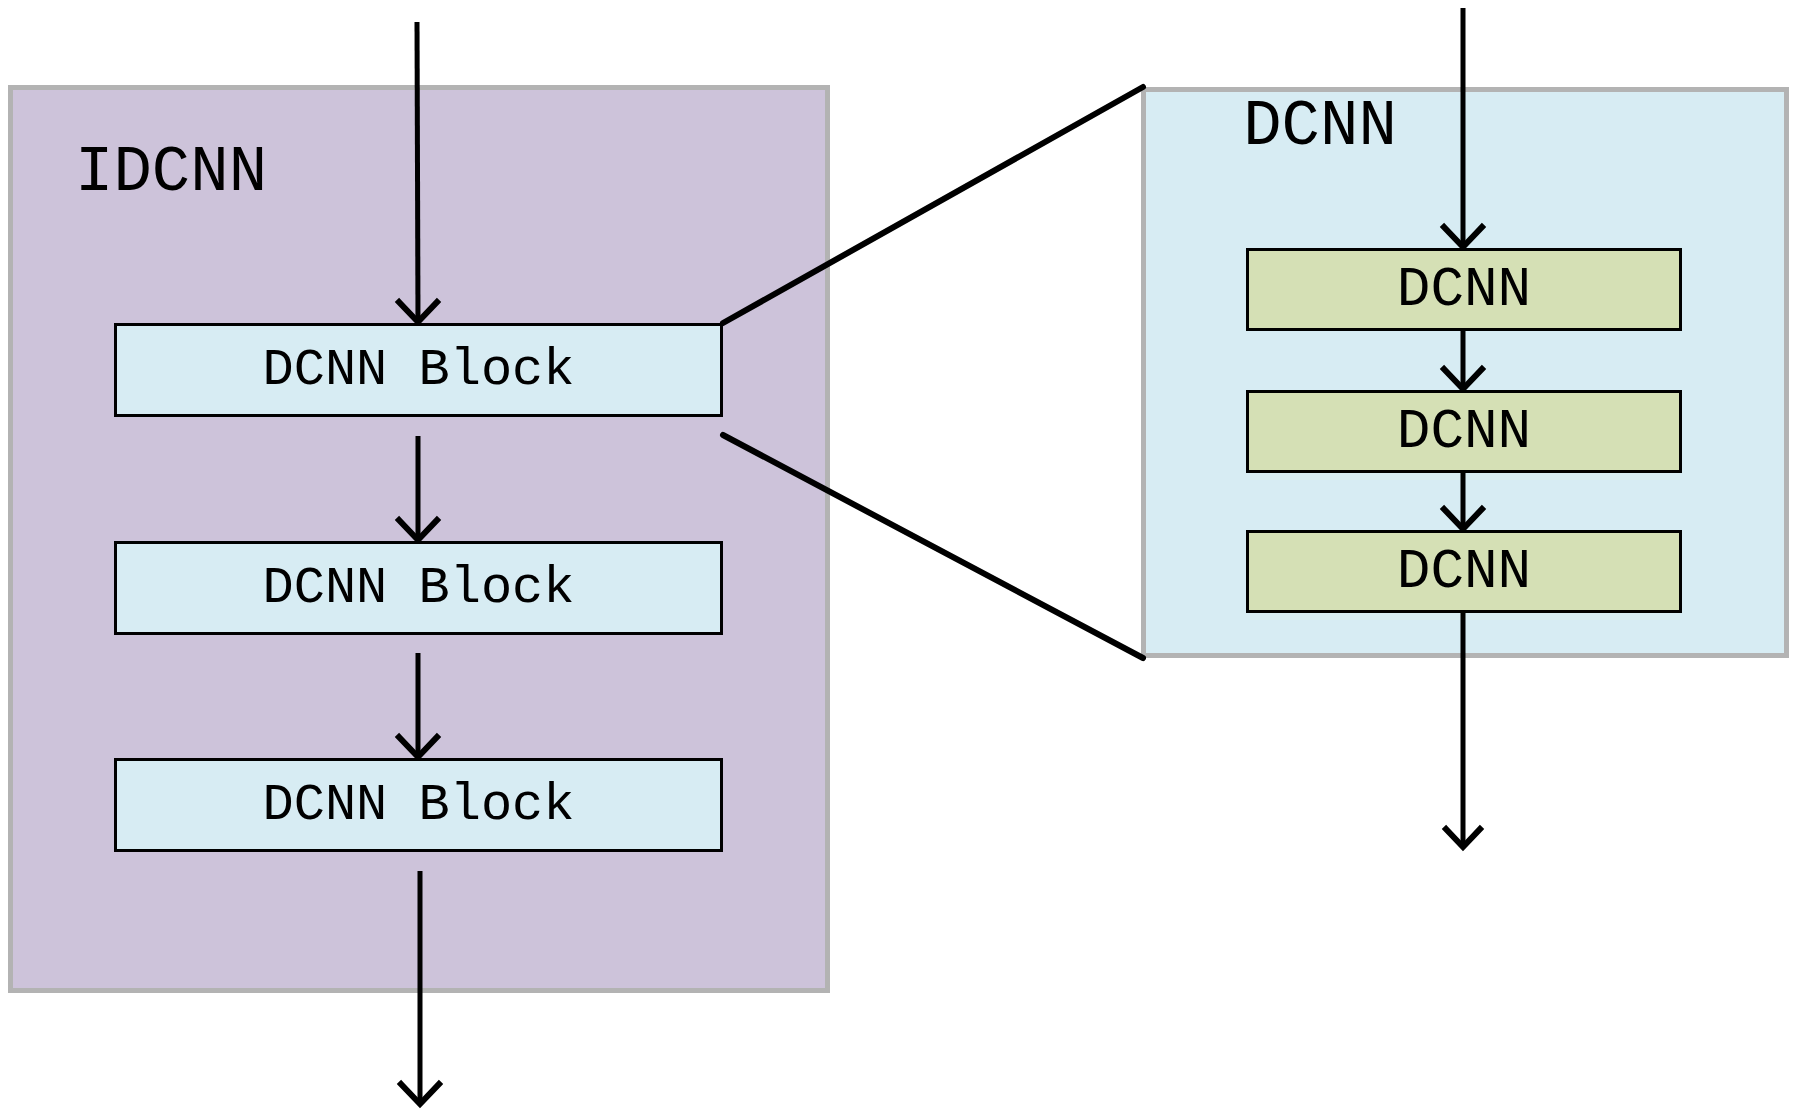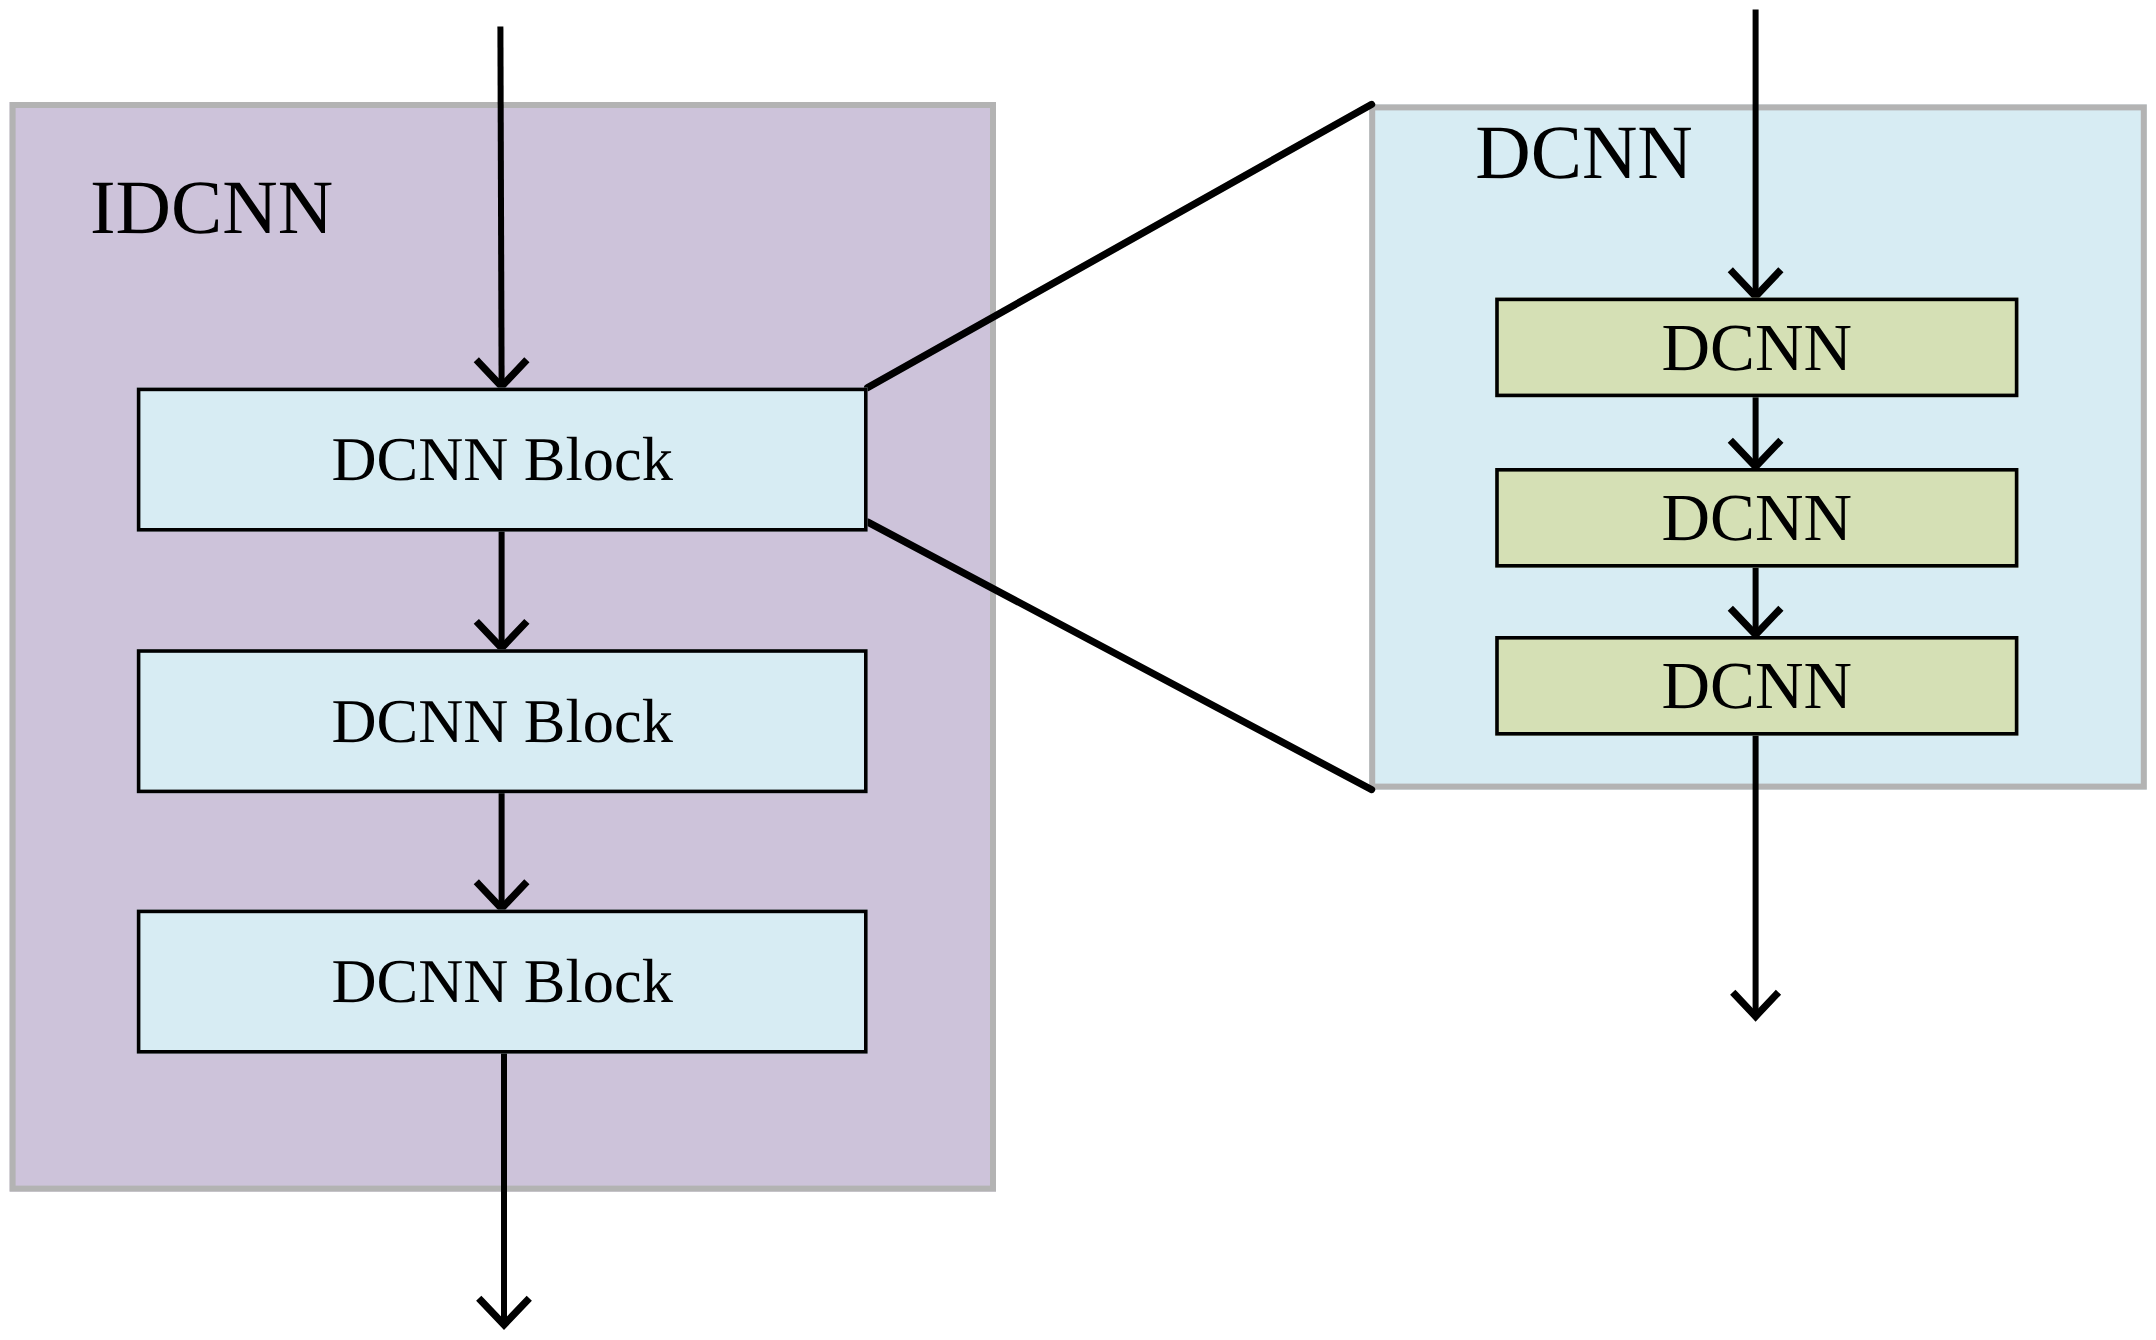--- a/index.html
+++ b/index.html
@@ -1,21 +1,21 @@
 <!DOCTYPE html>
 <html style="--panel-purple: #cdc3da; --box-blue: #d7ecf3; --box-green: #d5e0b5; --panel-border: #b3b3b3; --line: #000000;"><head>
 <meta charset="utf-8">
 <style>
   html,body{margin:0;padding:0;background:#ffffff;}
   .canvas{
     position:relative;
     width:1797px;height:1117px;
     overflow:hidden;
     background:#ffffff;
-    font-family:Liberation Serif, serif;
+    font-family:Liberation Mono, monospace;
     color:#000;
   }
   .panel{
     position:absolute;
     box-sizing:border-box;
     border:5px solid var(--panel-border,#b3b3b3);
   }
   .panel-idcnn{
     left:8px;top:85px;width:822px;height:908px;
     background:var(--panel-purple,#cdc3da);
@@ -37,21 +37,21 @@
   }
   .title-line{display:block;}
   .node{
     position:absolute;
     box-sizing:border-box;
     border:3px solid var(--line,#000);
     display:flex;align-items:center;justify-content:center;
     white-space:nowrap;
   }
   .node-blue{
-    left:114px;width:609px;height:120px;
+    left:114px;width:609px;height:94px;
     background:var(--box-blue,#d7ecf3);
     font-size:52px;
   }
   .node-blue.b1{top:323px;}
   .node-blue.b2{top:541px;}
   .node-blue.b3{top:758px;}
   .node-green{
     left:1246px;width:436px;height:83px;
     background:var(--box-green,#d5e0b5);
     font-size:56px;

